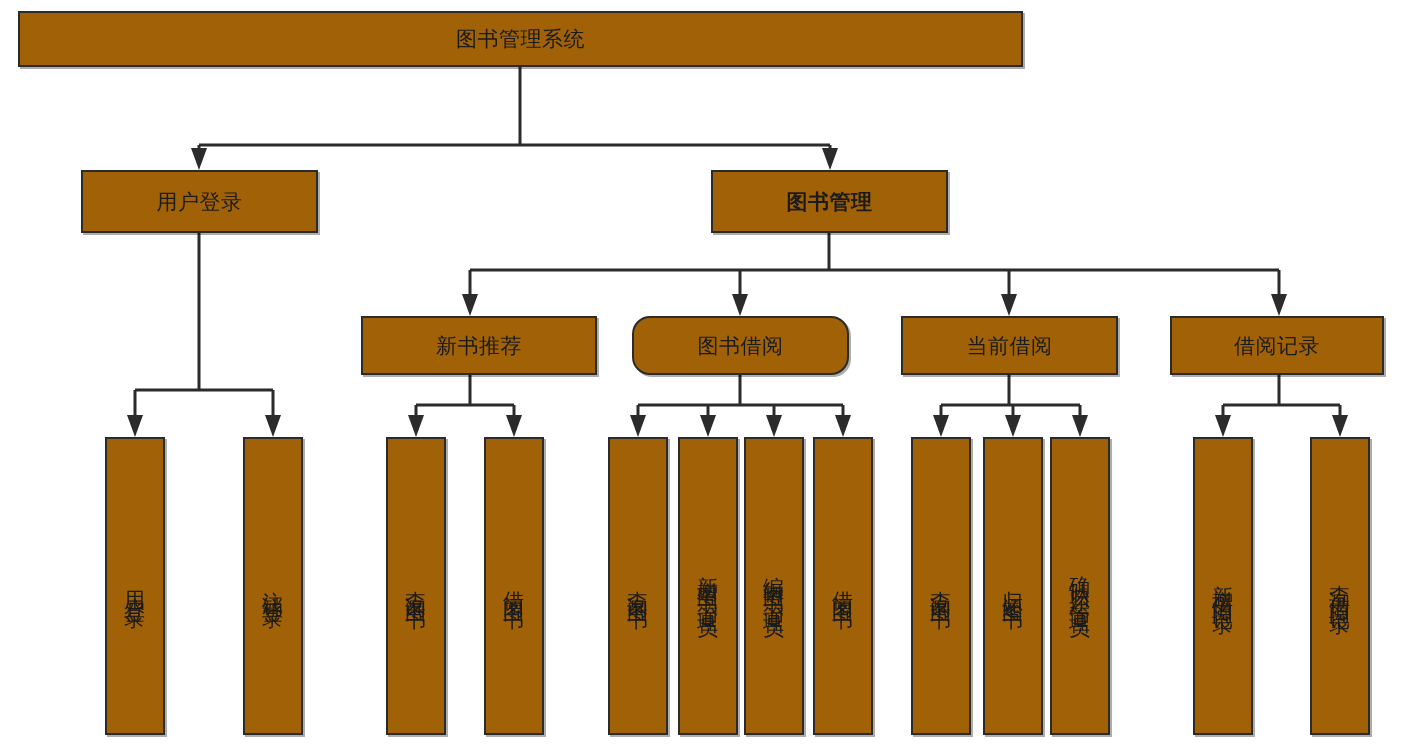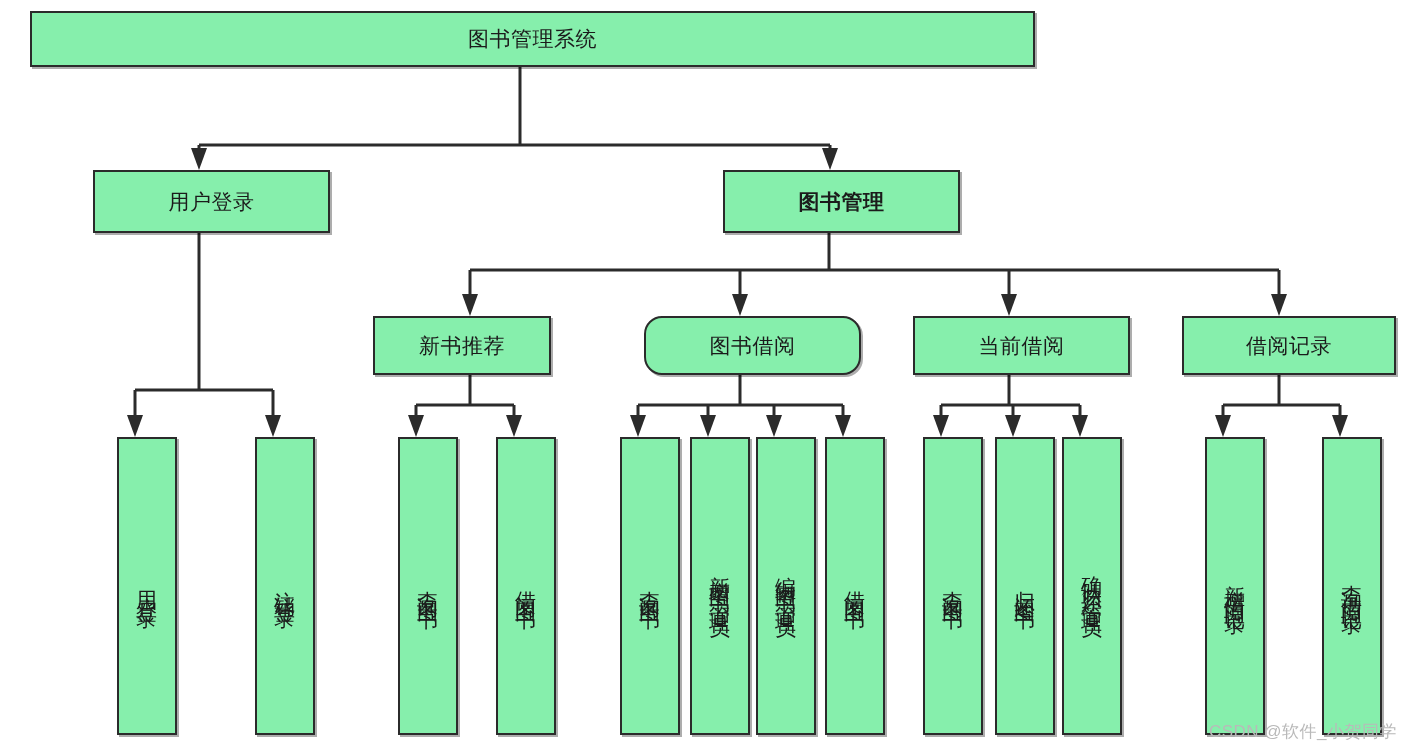--- a/index.html
+++ b/index.html
@@ -7,25 +7,25 @@
   body{
     width:1405px;height:747px;overflow:hidden;
     font-family:"Liberation Sans","DejaVu Sans",sans-serif;
     color:#000;
   }
   #diagram-canvas{position:relative;width:1405px;height:747px;background:#fff;}
   svg#connectors{position:absolute;left:0;top:0;width:1405px;height:747px;}
 
   .node{
     position:absolute;
-    background:#86efac;
+    background:#a16207;
     border:2px solid #2b2b2b;
     box-sizing:border-box;
     box-shadow:2px 2px 0 rgba(0,0,0,0.32);
-    display:flex;align-items:center;justify-content:center;margin-left:12px;
+    display:flex;align-items:center;justify-content:center;
   }
   .node .label{
     font-size:21px;
     line-height:1.12;
     color:#1b1b1b;
     letter-spacing:0.5px;
     white-space:nowrap;
     text-align:center;
     user-select:none;
   }
@@ -116,21 +116,21 @@
   <div id="node-layer">
       <div class="node  root" style="left: 18px; top: 11px; width: 1005px; height: 56px;">
         <span class="label">图书管理系统</span>
       </div>
       <div class="node  level2" style="left: 81px; top: 170px; width: 237px; height: 63px;">
         <span class="label">用户登录</span>
       </div>
       <div class="node  level2" style="left: 711px; top: 170px; width: 237px; height: 63px; font-weight: bold;">
         <span class="label">图书管理</span>
       </div>
-      <div class="node  level3" style="left: 361px; top: 316px; width: 178px; height: 59px;">
+      <div class="node  level3" style="left: 361px; top: 316px; width: 236px; height: 59px;">
         <span class="label">新书推荐</span>
       </div>
       <div class="node  level3" style="left: 632px; top: 316px; width: 217px; height: 59px; border-radius: 18px;">
         <span class="label">图书借阅</span>
       </div>
       <div class="node  level3" style="left: 901px; top: 316px; width: 217px; height: 59px;">
         <span class="label">当前借阅</span>
       </div>
       <div class="node  level3" style="left: 1170px; top: 316px; width: 214px; height: 59px;">
         <span class="label">借阅记录</span>
@@ -169,14 +169,13 @@
         <span class="label">确认归还（管理员）</span>
       </div>
       <div class="node vertical leaf" style="left: 1193px; top: 437px; width: 60px; height: 298px;">
         <span class="label">新增借阅记录</span>
       </div>
       <div class="node vertical leaf" style="left: 1310px; top: 437px; width: 60px; height: 298px;">
         <span class="label">查询借阅记录</span>
       </div>
     </div>
 
-  <div id="watermark">CSDN @软件_小贺同学</div>
 </div>
 
 </body></html>

